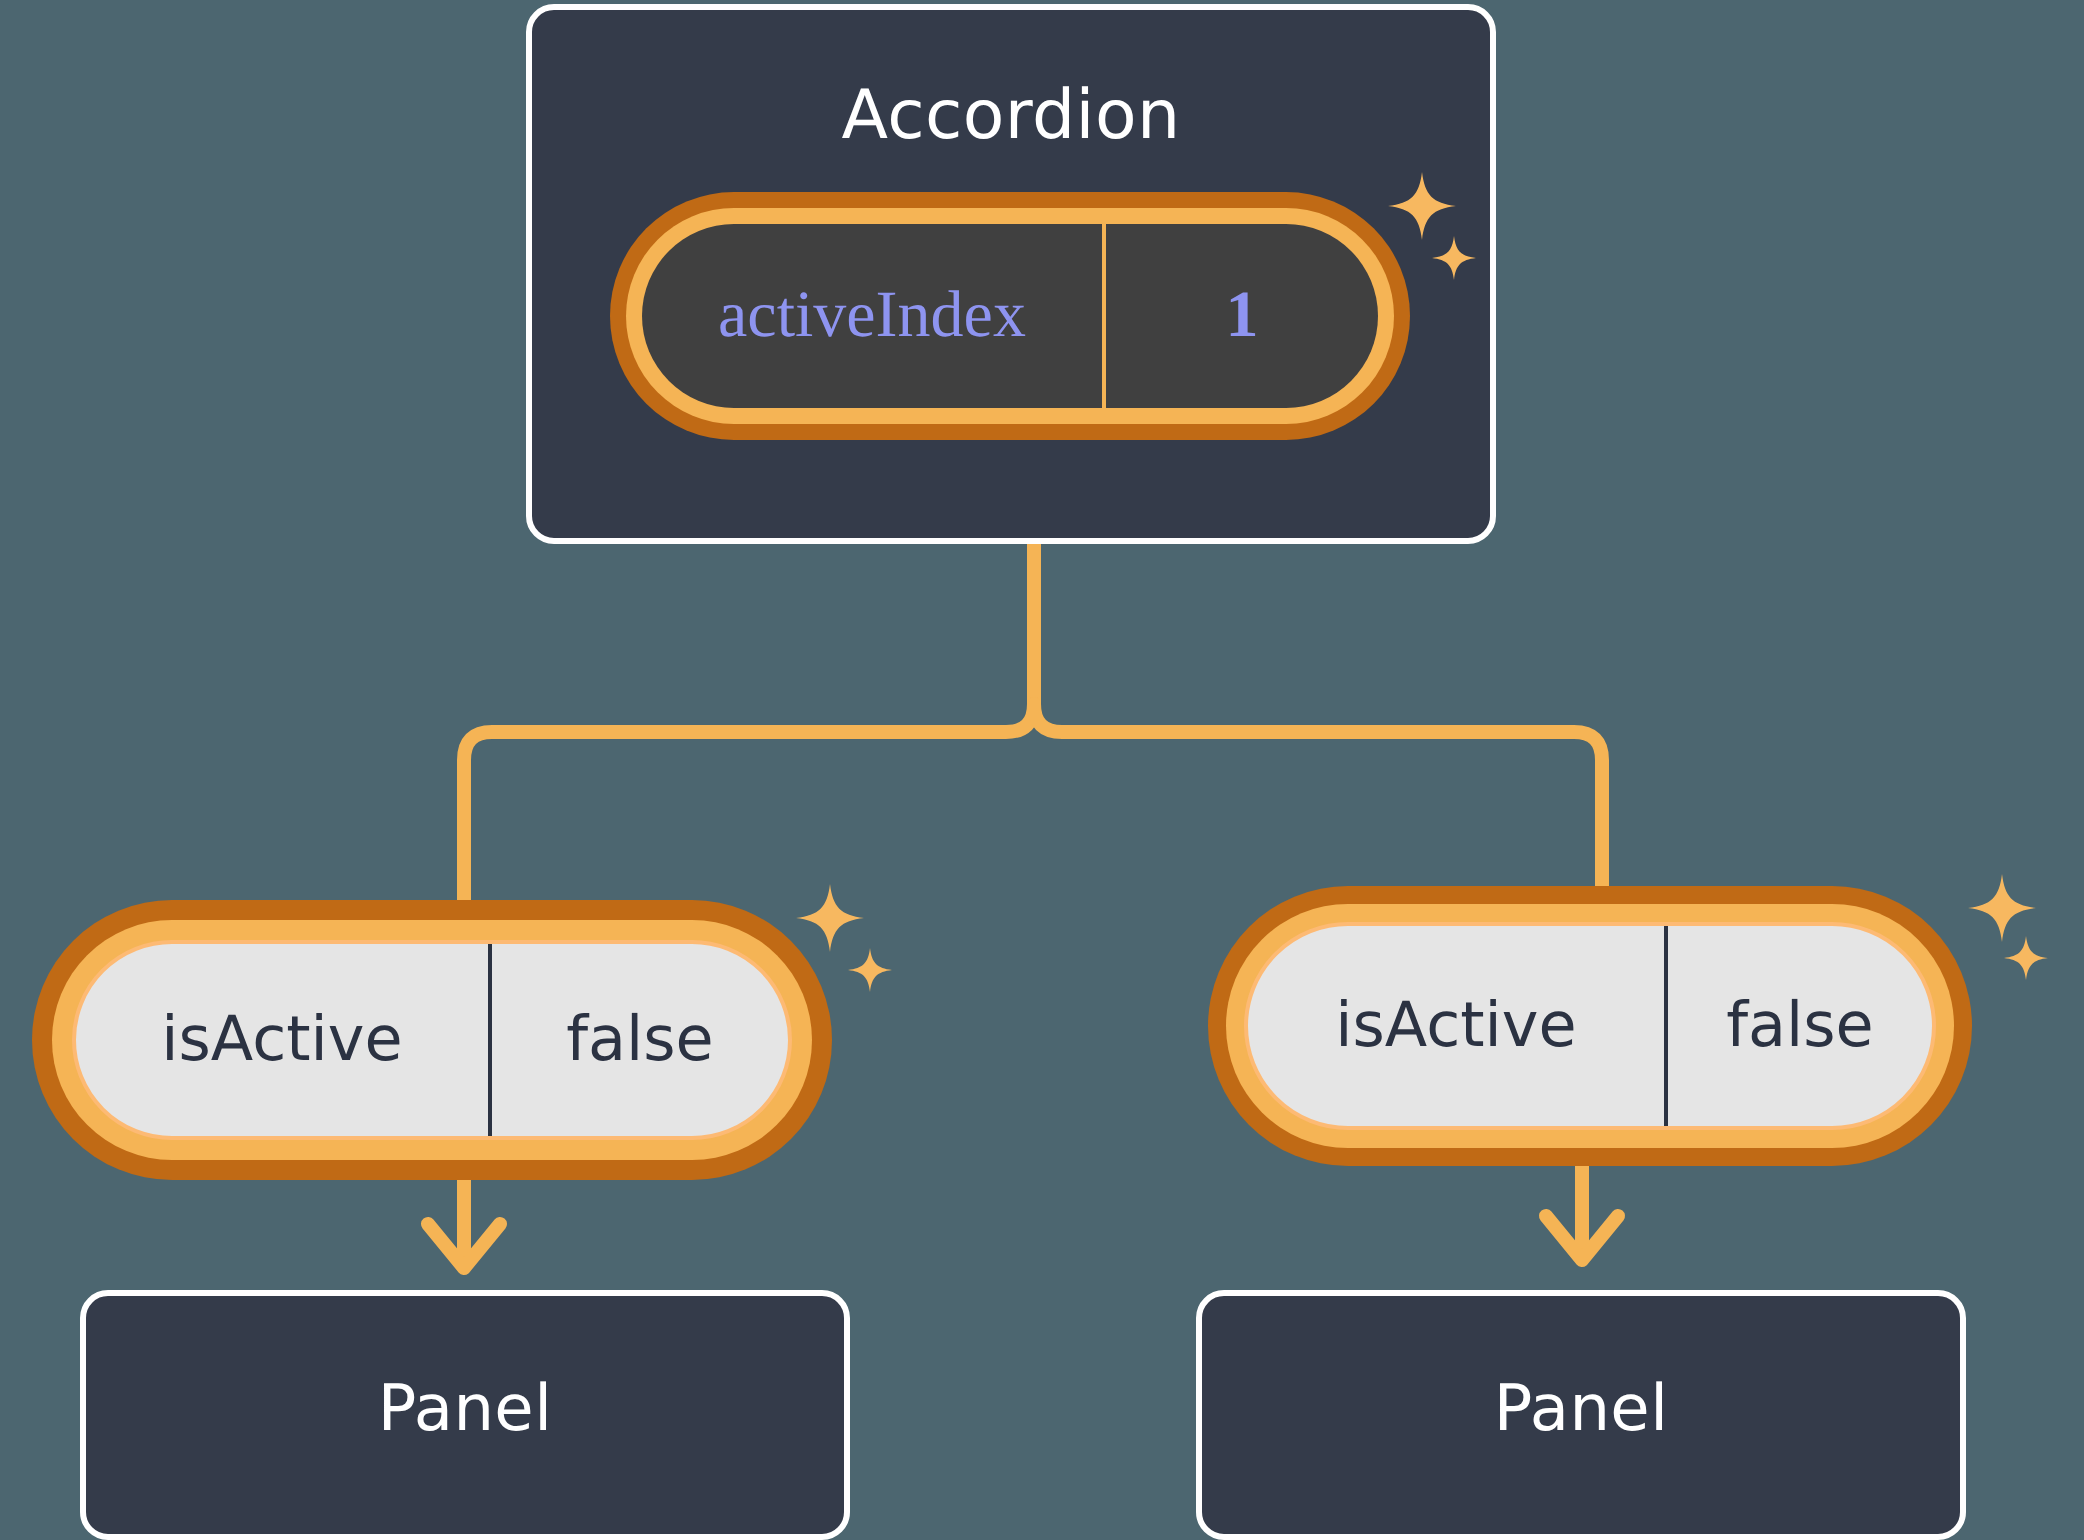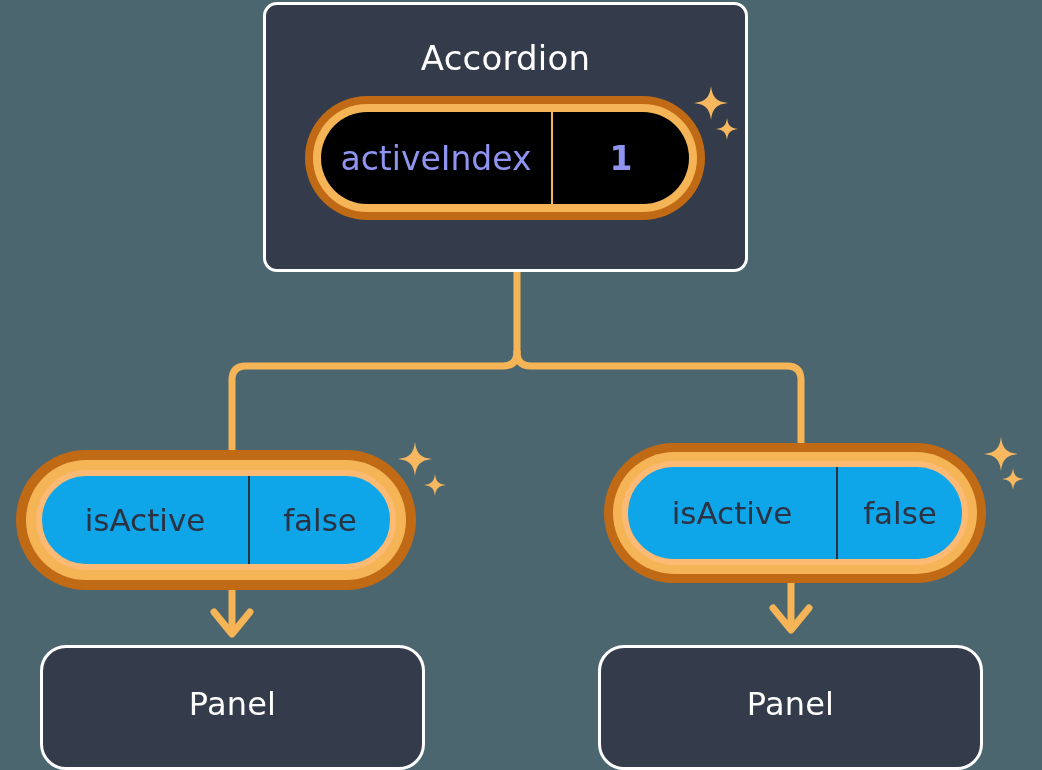--- a/index.html
+++ b/index.html
@@ -58,21 +58,21 @@
     height: 270px;
   }
   #accordion-card .card-title {
     margin-top: 36px;
   }
 
   .panel-card {
     top: 645px;
     width: 385px;
     height: 125px;
-    border-radius: 26px;
+    border-radius: 14px;
   }
   .panel-card .card-title {
     margin-top: 40px;
     font-size: 32px;
   }
   #panel-left  { left: 40px; }
   #panel-right { left: 598px; }
   
   .pill-outer {
     position: absolute;
@@ -99,39 +99,39 @@
     align-items: center;
     justify-content: center;
     height: 100%;
     box-sizing: border-box;
     white-space: nowrap;
   }
 
   
   #active-index-pill-outer { left: 305px;  top: 96px;  width: 400px; height: 124px; }
   #active-index-pill-inner { left: 313px;  top: 104px; width: 384px; height: 108px; }
-  #active-index-pill-body  { left: 321px;  top: 112px; width: 368px; height: 92px;  background: #000000; }
+  #active-index-pill-body  { left: 321px;  top: 112px; width: 368px; height: 92px;  background: #404040; font-family: Liberation Serif, serif; }
   #active-index-pill-body .pill-key {
     width: 232px;
     color: #8e94f0;
     font-size: 33px;
     font-weight: 400;
     border-right: 2px solid #f5b455;
   }
   #active-index-pill-body .pill-val {
     flex: 1;
     color: #8e94f0;
     font-size: 33px;
     font-weight: 700;
   }
 
   
   .state-pill-outer { background: #c06a15; }
   .state-pill-inner { background: #f5b455; }
-  .state-pill-body  { background: #0ea5e9; border: 6px solid #fdba74; }
+  .state-pill-body  { background: #e5e5e5; border: 2px solid #fdba74; }
   .state-pill-body .pill-key {
     color: #2b3242;
     font-size: 31px;
     font-weight: 400;
   }
   .state-pill-body .pill-val {
     color: #2b3242;
     font-size: 31px;
     font-weight: 400;
     flex: 1;

